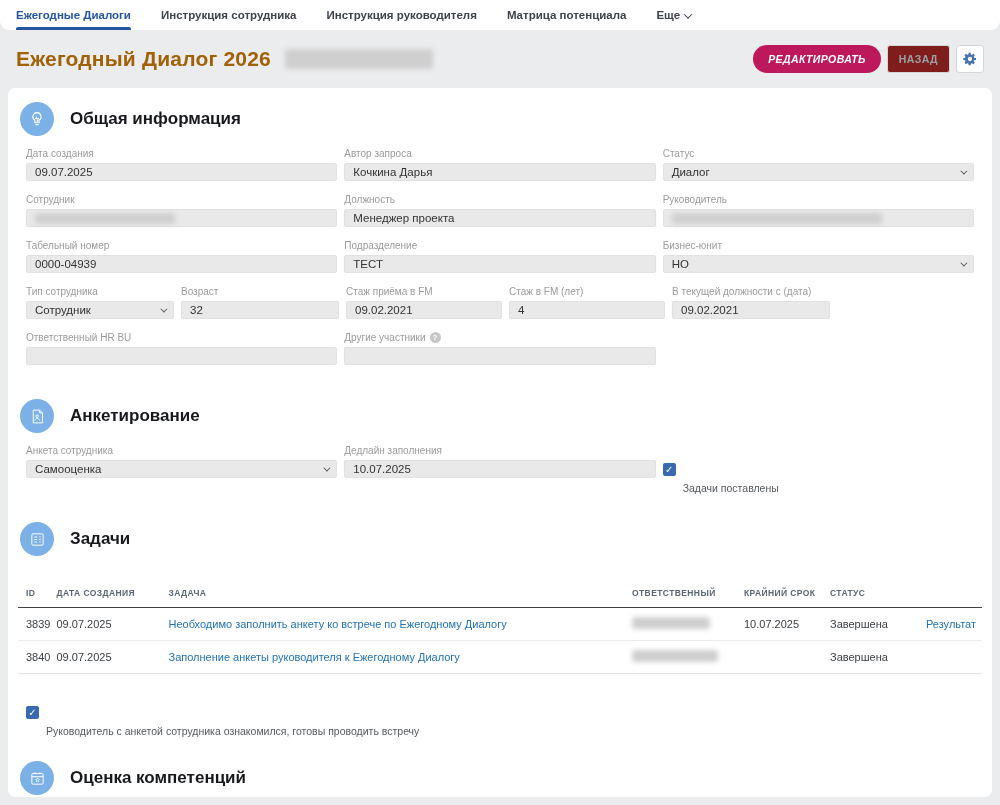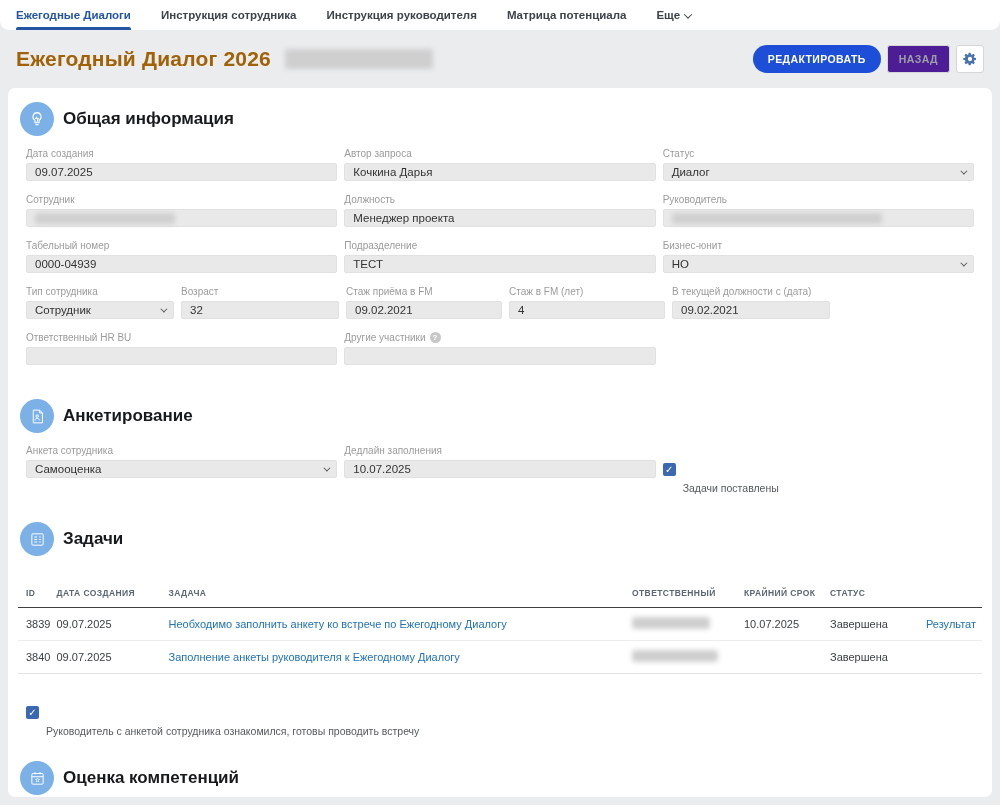--- a/index.html
+++ b/index.html
@@ -20,39 +20,39 @@
   .tab.active { color:#2355a3; }
   .tab.active::after { content:""; position:absolute; left:0; right:0; bottom:0; height:3px; background:#2355a3; border-radius:2px 2px 0 0; }
   .tab .nav-caret { display:inline-block; width:6px; height:6px; border-right:1.5px solid #3e434a; border-bottom:1.5px solid #3e434a; transform:rotate(45deg) translate(-1px,-1px); margin-left:5px; }
   
   .page-header { height:58px; display:flex; align-items:center; padding:0 16px; }
   .page-title { font-size:21px; color:#a16207; letter-spacing:0.2px; }
   .blur { background:#cfcfcf; filter:blur(2.5px); border-radius:3px; display:inline-block; }
   .title-blur { width:148px; height:20px; margin-left:14px; }
   .header-actions { margin-left:auto; display:flex; align-items:center; gap:6px; }
   .btn-primary {
-    background:#1d4ed8; color:#fff; border:none; border-radius:14px;
+    background:#be185d; color:#fff; border:none; border-radius:14px;
     font-family:inherit; font-size:10.5px; font-weight:bold; letter-spacing:0.4px;
-    padding:8px 15px; cursor:pointer;
+    padding:8px 15px; cursor:pointer;font-style:italic;
   }
   .btn-secondary {
-    background:#4c1d95; color:#9aa0a6; border:1px solid #d6d6d6; border-radius:3px;
+    background:#7f1d1d; color:#9aa0a6; border:1px solid #d6d6d6; border-radius:3px;
     font-family:inherit; font-size:10.5px; font-weight:bold; letter-spacing:0.4px;
     padding:7px 11px; cursor:pointer;
   }
   .btn-icon {
     background:#fff; border:1px solid #d6d6d6; border-radius:3px;
     width:28px; height:28px; display:flex; align-items:center; justify-content:center; cursor:pointer;
   }
   
   .card {
     margin:0 8px; background:#fff; border-radius:7px;
     padding:8px 10px 0; height:709px; overflow:hidden;
   }
-  .section-header { display:flex; align-items:center; gap:9px; padding:6px 2px 12px; }
+  .section-header { display:flex; align-items:center; gap:16px; padding:6px 2px 12px; }
   .section-icon {
     width:34px; height:34px; border-radius:50%; background:#7bb1e7; flex:0 0 auto;
     display:flex; align-items:center; justify-content:center;
   }
   .section-title { font-size:17px; font-weight:bold; color:#17191d; }
   
   .frow { display:grid; grid-template-columns:1fr 1fr 1fr; gap:7px; padding:0 8px; margin-bottom:13px; }
   .frow5 { display:grid; grid-template-columns:148px 158px 156px 156px 158px; gap:7px; padding:0 8px; margin-bottom:13px; }
   .fgroup { min-width:0; }
   .flabel { font-size:10px; color:#9b9b9b; margin-bottom:4px; display:flex; align-items:center; gap:4px; }

